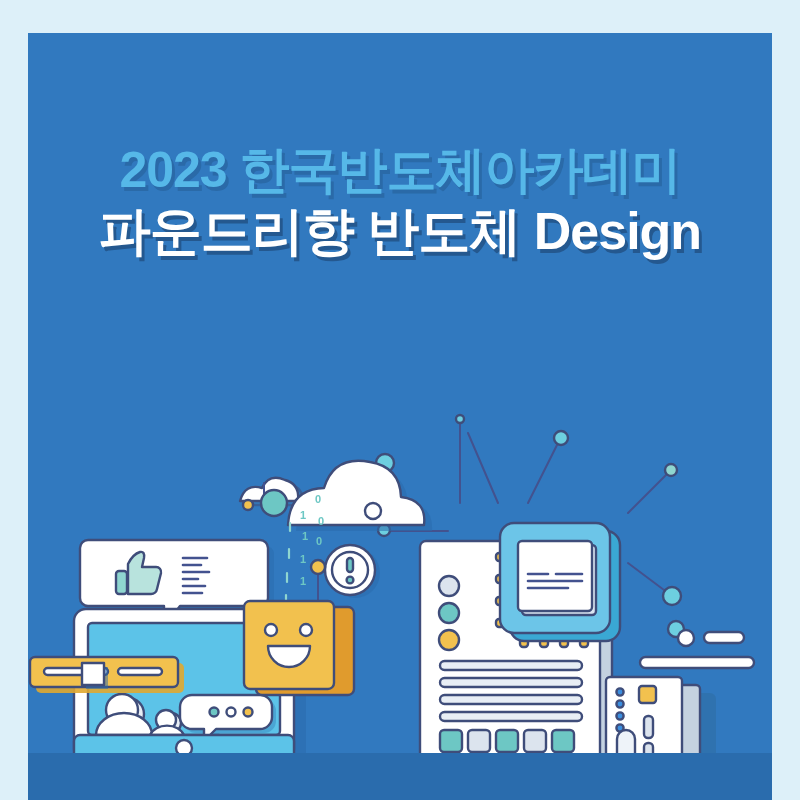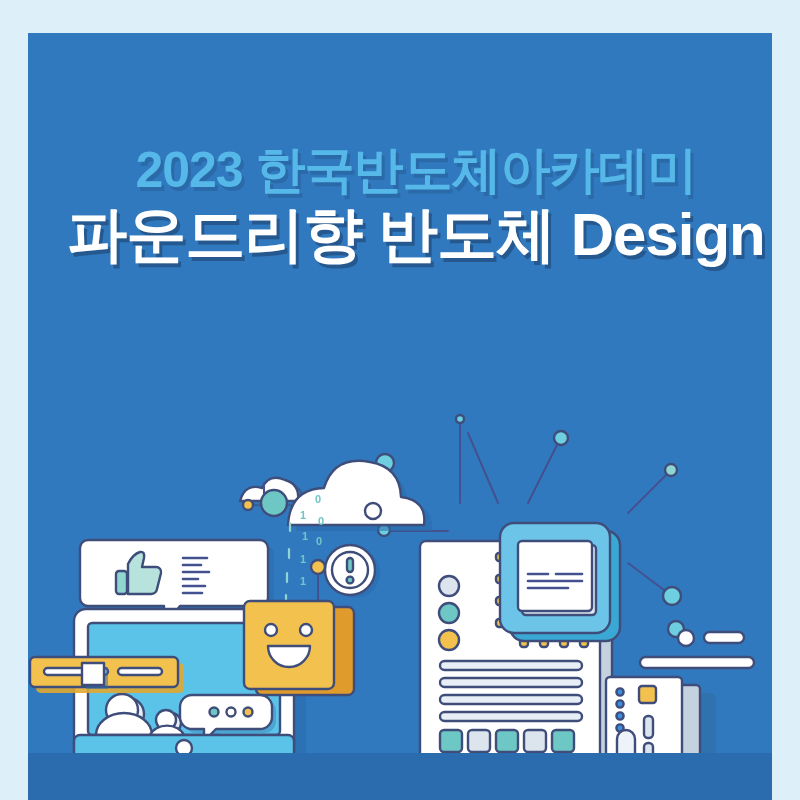--- a/index.html
+++ b/index.html
@@ -11,33 +11,33 @@
   .poster{position:relative;width:800px;height:800px;overflow:hidden;background:#ddf0f9;}
 
   
   .panel{
     position:absolute;left:28px;top:33px;width:744px;height:767px;
     background:#3179bf;overflow:hidden;
   }
 
   
   .title-block{
-    position:absolute;left:16px;top:112px;width:744px;text-align:center;
+    position:absolute;left:0;top:112px;width:744px;text-align:center;
     line-height:1.0;
   }
   .tline{
     display:block;font-weight:bold;letter-spacing:-1px;white-space:nowrap;
   }
   .tline1{
     font-size:50px;color:#56b8e8;
     text-shadow:3px 4px 0 #2a6aa8;
     margin-bottom:10px;
   }
   .tline2,.tline3{
-    font-size:60px;color:#ffffff;
+    font-size:52px;color:#ffffff;
     text-shadow:3px 4px 0 #24588f;
     margin-bottom:10px;
   }
 
   
   .floor-dark{position:absolute;left:0;top:720px;width:744px;height:52px;background:#2a6cad;}
   .footnote{
     position:absolute;left:0;top:790px;width:744px;text-align:center;
     font-size:9px;color:#8fc0e6;letter-spacing:.2px;white-space:nowrap;overflow:hidden;
   }

